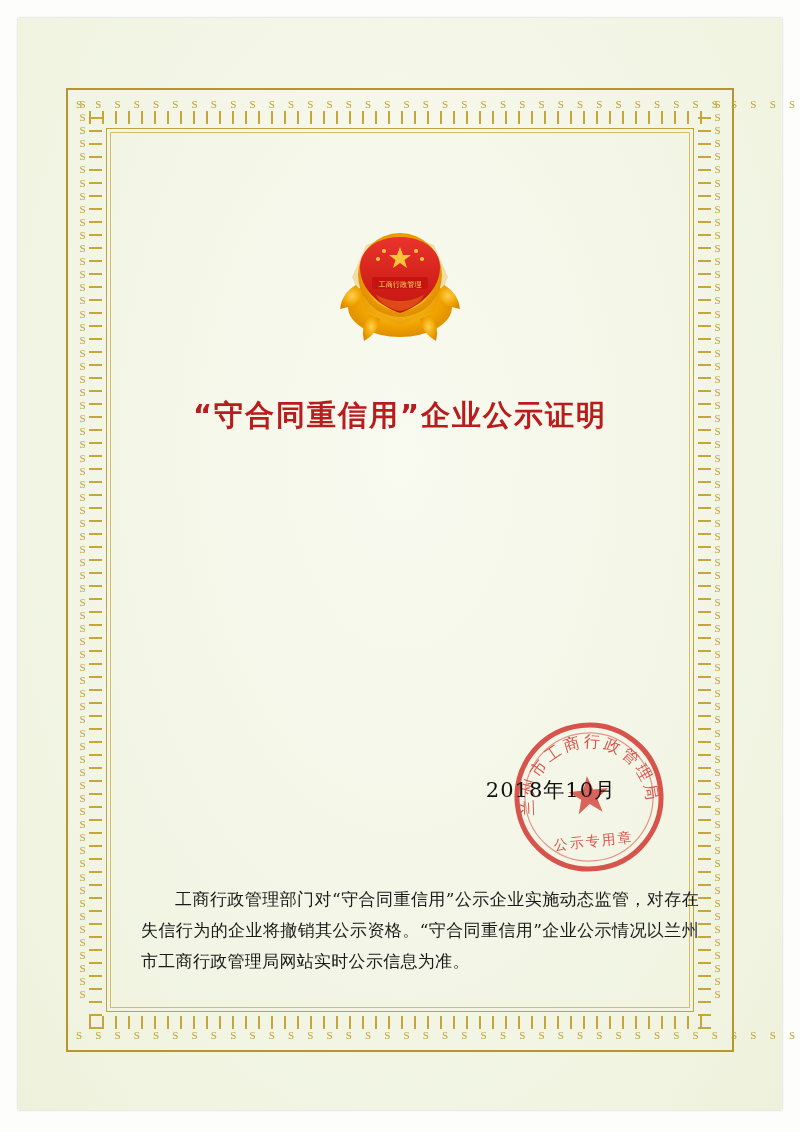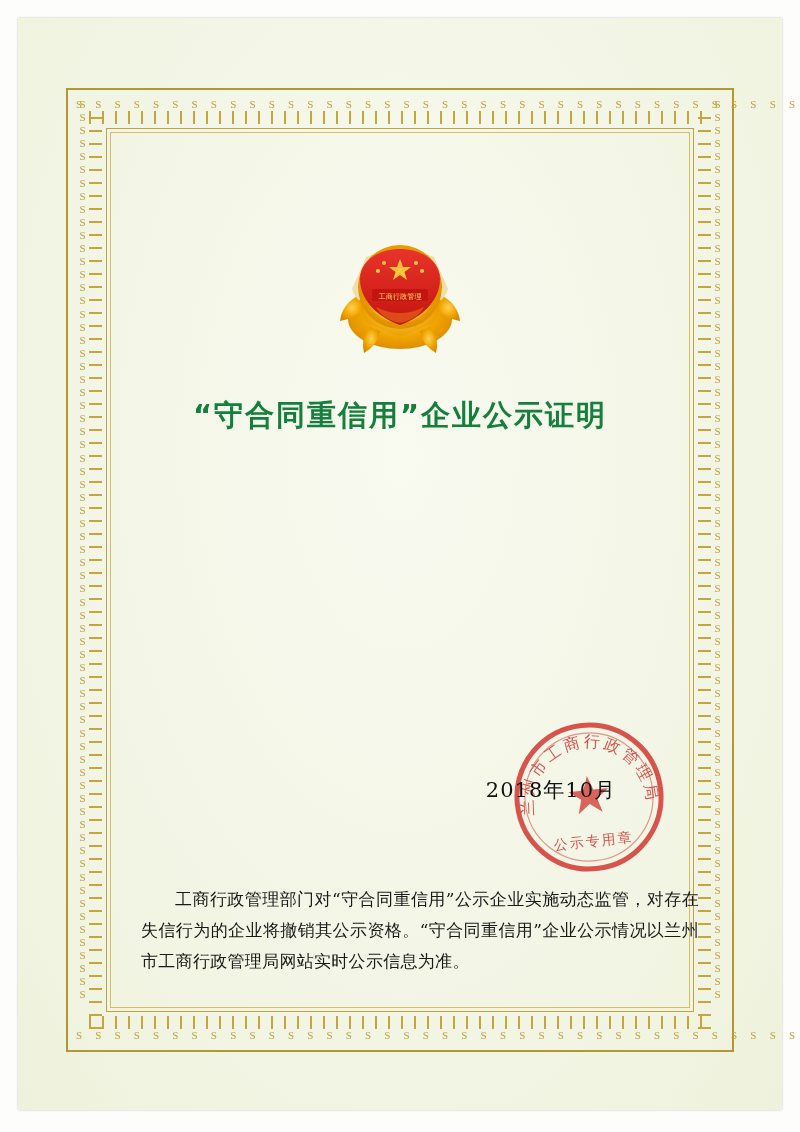--- a/index.html
+++ b/index.html
@@ -104,38 +104,38 @@
     top: 114px;
     right: 92px;
     bottom: 102px;
     border: 1px solid #d6bd67;
   }
 
   
   .emblem {
     position: absolute;
     left: 50%;
-    top: 209px;
+    top: 197px;
     transform: translateX(-50%);
     width: 148px;
     height: 132px;
   }
 
   
   .cert-title {
     position: absolute;
     left: 0;
     right: 0;
     top: 378px;
     text-align: center;
     font-family: "DejaVu Sans", sans-serif;
     font-size: 29px;
     font-weight: bold;
     letter-spacing: 2px;
-    color: #15803d;
+    color: #b91c1c;
   }
 
   .body-text {
     position: absolute;
     left: 123px;
     width: 560px;
     top: 472px;
     font-family: "DejaVu Serif", serif;
     font-size: 21.5px;
     line-height: 48px;

